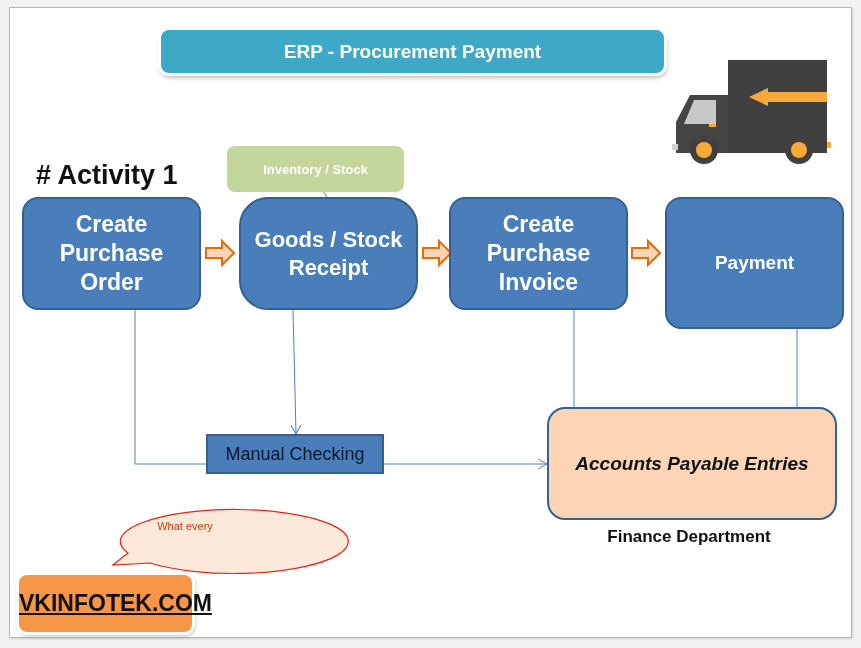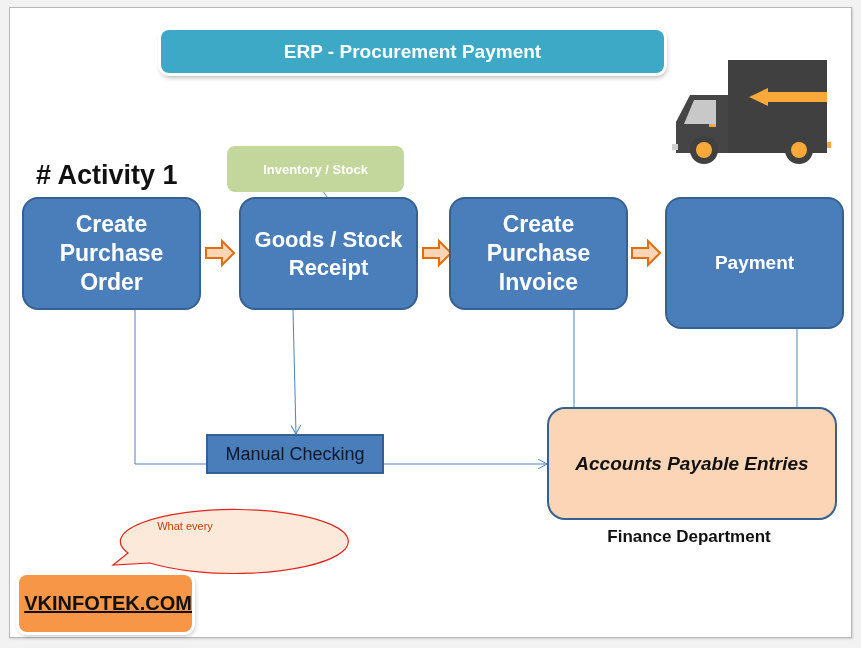--- a/index.html
+++ b/index.html
@@ -25,21 +25,21 @@
     left:36px; top:160px; font-size:27px; font-weight:bold; color:#111;
   }
   .node {
     background:#4a7ebb; border:2px solid #35608f; border-radius:16px;
     color:#fff; font-weight:bold; text-align:center;
     display:flex; align-items:center; justify-content:center;
     box-sizing:border-box; line-height:1.25;
   }
   .node span { white-space:pre-line; }
   .n1 { left:22px; top:197px; width:179px; height:113px; font-size:23px; }
-  .n2 { left:239px; top:197px; width:179px; height:113px; font-size:22px; }
+  .n2 { left:239px; top:197px; width:179px; height:113px; font-size:22px;border-radius:29px; }
   .n3 { left:449px; top:197px; width:179px; height:113px; font-size:23px; }
   .n4 { left:665px; top:197px; width:179px; height:132px; font-size:19px; }
   .inv {
     left:227px; top:133px; width:177px; height:46px;
     background:#c3d69b; border-radius:8px; color:#ffffff;
     font-size:13px; font-weight:bold;
     display:flex; align-items:center; justify-content:center;margin-top:13px;
   }
   .manual {
     left:206px; top:434px; width:178px; height:40px; box-sizing:border-box;
@@ -53,22 +53,22 @@
     display:flex; align-items:center; justify-content:center;font-style:italic;
   }
   .finance {
     left:547px; top:527px; width:284px; text-align:center;
     font-weight:bold; font-size:17px; color:#111;
   }
   .promo {
     left:19px; top:575px; width:173px; height:57px;
     background:#f79646; border-radius:8px;
     box-shadow:0 0 0 3px #ffffff, 1px 2px 4px 2px rgba(0,0,0,0.25);
-    display:flex; flex-direction:column; align-items:flex-end; justify-content:center;
-    font-weight:bold; font-size:20px; color:#111; line-height:1.35;
+    display:flex; flex-direction:column; align-items:flex-start; justify-content:center;
+    font-weight:bold; font-size:23px; color:#111; line-height:1.35;
   }
   .promo .link { text-decoration:underline; cursor:pointer; }
   .bubble-text {
     left:80px; top:518px; width:210px; text-align:center;
     font-size:11px; color:#c2410c; line-height:1.5;
   }
   svg.overlay { position:absolute; left:0; top:0; }
 </style>
 </head>
 <body>

